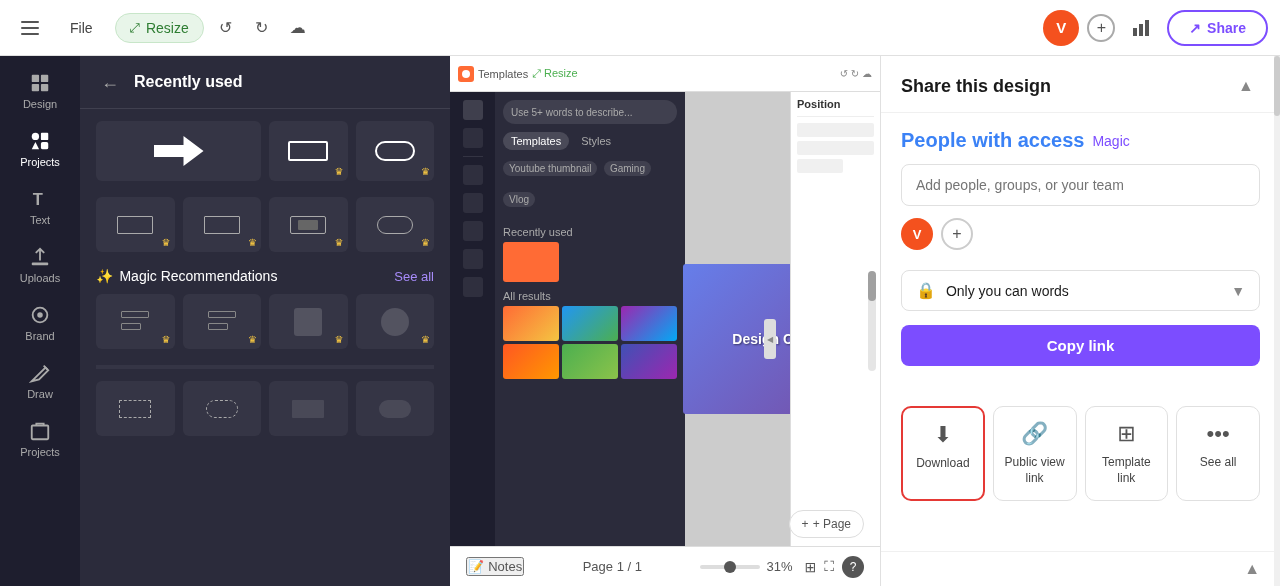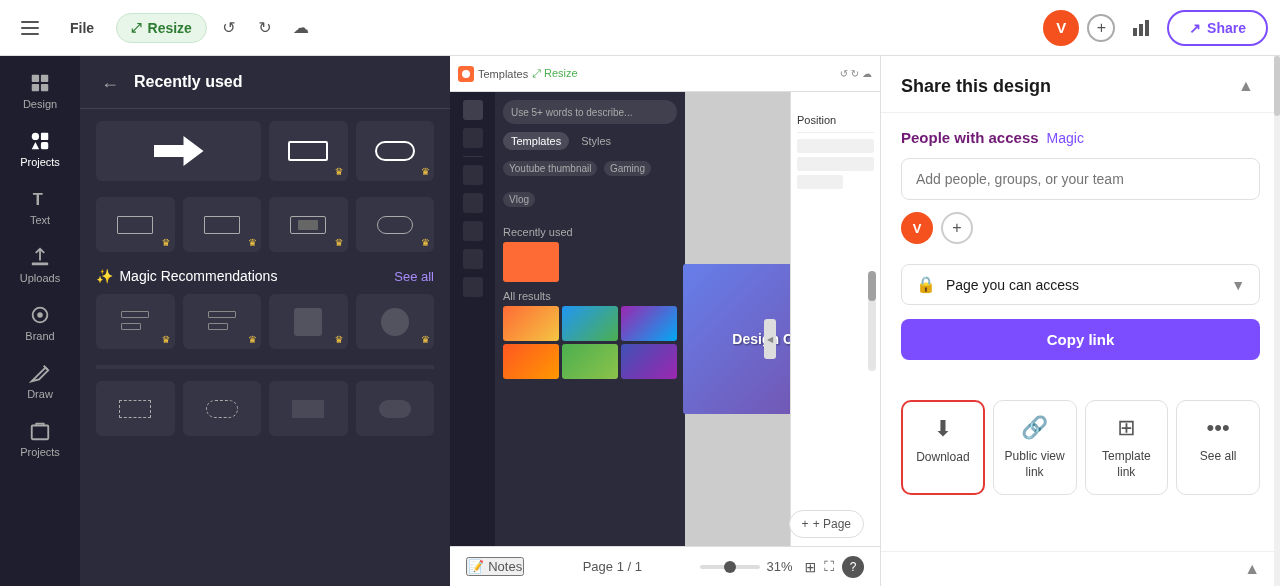--- a/index.html
+++ b/index.html
@@ -24,21 +24,21 @@
 
     .hamburger-btn {
       width: 36px; height: 36px; display: flex; align-items: center; justify-content: center;
       cursor: pointer; border-radius: 4px;
     }
     .hamburger-lines { display: flex; flex-direction: column; gap: 4px; }
     .hamburger-line { width: 18px; height: 2px; background: #555; border-radius: 1px; }
 
     .nav-btn {
       display: flex; align-items: center; gap: 6px; padding: 6px 14px;
-      border-radius: 20px; cursor: pointer; font-size: 14px; font-weight: 700;
+      border-radius: 20px; cursor: pointer; font-size: 14px; font-weight: 400;
       border: none; background: transparent; text-align: center;
     }
     .nav-btn-file { color: #444; }
     .nav-btn-resize {
       background: #e8f5e9; color: #2e7d32;
       border: 1px solid #c8e6c9;
     }
 
     .avatar-btn {
       width: 36px; height: 36px; border-radius: 50%; background: #f4511e;
@@ -184,21 +184,21 @@
       border-bottom: 1px solid #f0f0f0;
       display: flex; align-items: center; justify-content: space-between;
     }
     .share-panel-title { font-size: 18px; font-weight: 700; color: #1a1a1a; }
     .close-panel-btn { cursor: pointer; color: #888; font-size: 16px; width: 28px; height: 28px; display: flex; align-items: center; justify-content: center; border-radius: 4px; }
 
     .share-panel-body { padding: 16px 20px; flex: 1; overflow-y: auto; }
 
     .people-access-section { margin-bottom: 20px; }
     .people-access-header { display: flex; align-items: center; gap: 8px; margin-bottom: 12px; }
-    .people-access-title { font-size: 15px; font-weight: 600; color: #701a75; }
+    .people-access-title { font-size: 20px; font-weight: 600; color: #3b82f6; }
     .edit-link { color: #7c4dff; font-size: 14px; cursor: pointer; text-decoration: none; }
 
     .people-input {
       width: 100%; padding: 12px 14px; border: 1px solid #e0e0e0; border-radius: 8px;
       font-size: 14px; color: #999; outline: none; margin-bottom: 12px;
     }
 
     .avatar-row { display: flex; align-items: center; gap: 8px; }
     .avatar-sm { width: 32px; height: 32px; border-radius: 50%; background: #f4511e; display: flex; align-items: center; justify-content: center; color: #fff; font-weight: 700; font-size: 13px; }
     .add-person-btn { width: 32px; height: 32px; border-radius: 50%; border: 2px solid #ccc; display: flex; align-items: center; justify-content: center; cursor: pointer; color: #555; font-size: 16px; background: #fff; }
@@ -547,21 +547,21 @@
         </div>
       </div>
 
       <div class="nested-canvas">
         <div style="position:relative; display:flex; align-items:center; justify-content:center;">
           <div class="inner-canvas" style="width:200px; height:150px; display:flex; align-items:center; justify-content:center;">
             <div style="color:white; font-weight:bold; font-size:14px; text-align:center; text-shadow:1px 1px 2px rgba(0,0,0,0.5);">Design Canvas</div>
           </div>
         </div>
         <div class="nested-position-panel">
-          <div style="font-size:11px; font-weight:400; color:#333; padding-bottom:6px; border-bottom:1px solid #eee; margin-bottom:6px;margin-top:16px;">Position</div>
+          <div style="font-size:11px; font-weight:700; color:#333; padding-bottom:6px; border-bottom:1px solid #eee; margin-bottom:6px;">Position</div>
           <div style="display:flex; flex-direction:column; gap:4px;">
             <div style="background:#f0f0f0; height:14px; border-radius:2px;"></div>
             <div style="background:#f0f0f0; height:14px; border-radius:2px;"></div>
             <div style="background:#f0f0f0; height:14px; border-radius:2px; width:60%;"></div>
           </div>
         </div>
 
         <div style="position:absolute; right:104px; top:50%; transform: translateY(-50%); width:12px; height:40px; background:#ddd; border-radius:3px; display:flex; align-items:center; justify-content:center; cursor:pointer; font-size:8px; color:#888;">◀</div>
       </div>
     </div>
@@ -615,21 +615,21 @@
         <input class="people-input" placeholder="Add people, groups, or your team" style="">
         <div class="avatar-row">
           <div class="avatar-sm">V</div>
           <button class="add-person-btn">+</button>
         </div>
       </div>
 
       <div class="collab-section">
         <div class="access-dropdown">
           <span class="lock-icon">🔒</span>
-          <span class="access-text">Page you can access</span>
+          <span class="access-text">Only you can words</span>
           <span class="chevron-icon">▼</span>
         </div>
         <button class="copy-link-btn">Copy link</button>
       </div>
 
       <div class="share-actions">
         <div class="share-action-item active-action">
           <span class="share-action-icon">⬇</span>
           <span class="share-action-label">Download</span>
         </div>

